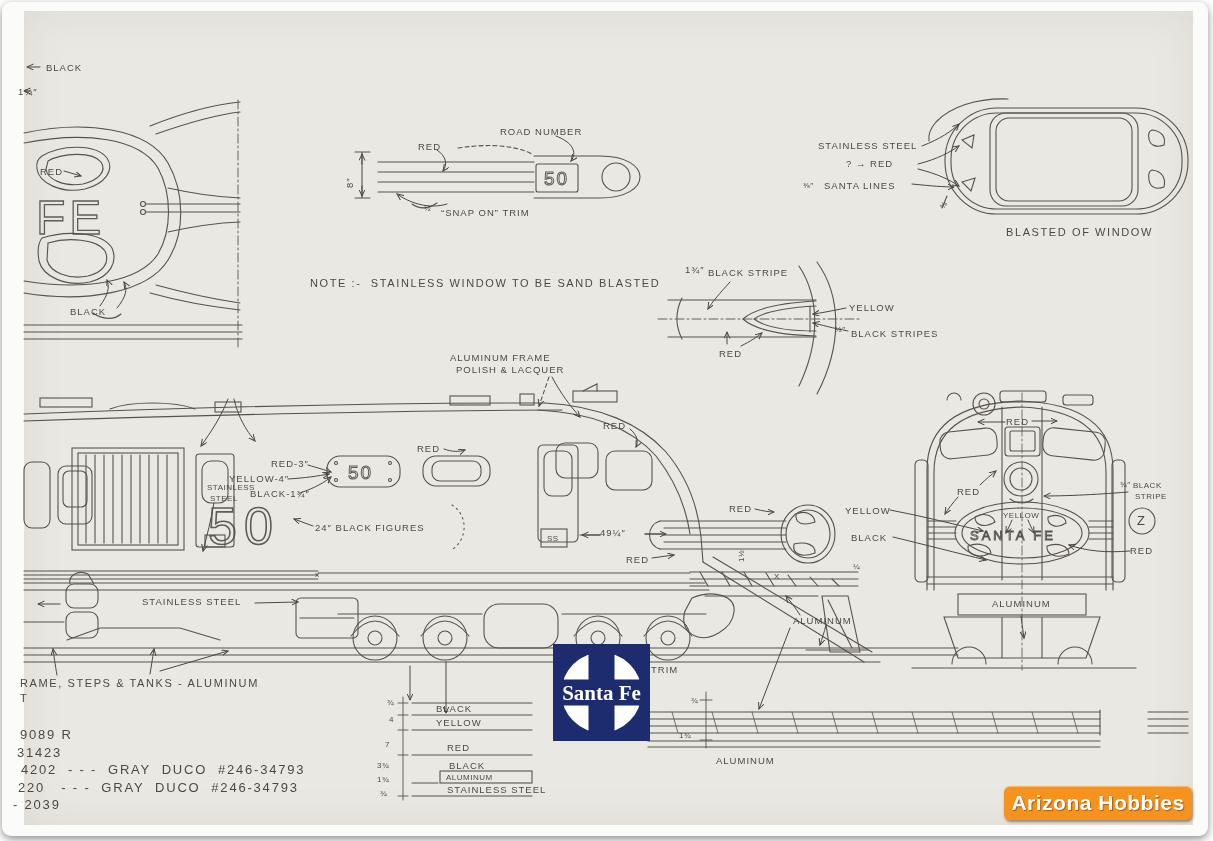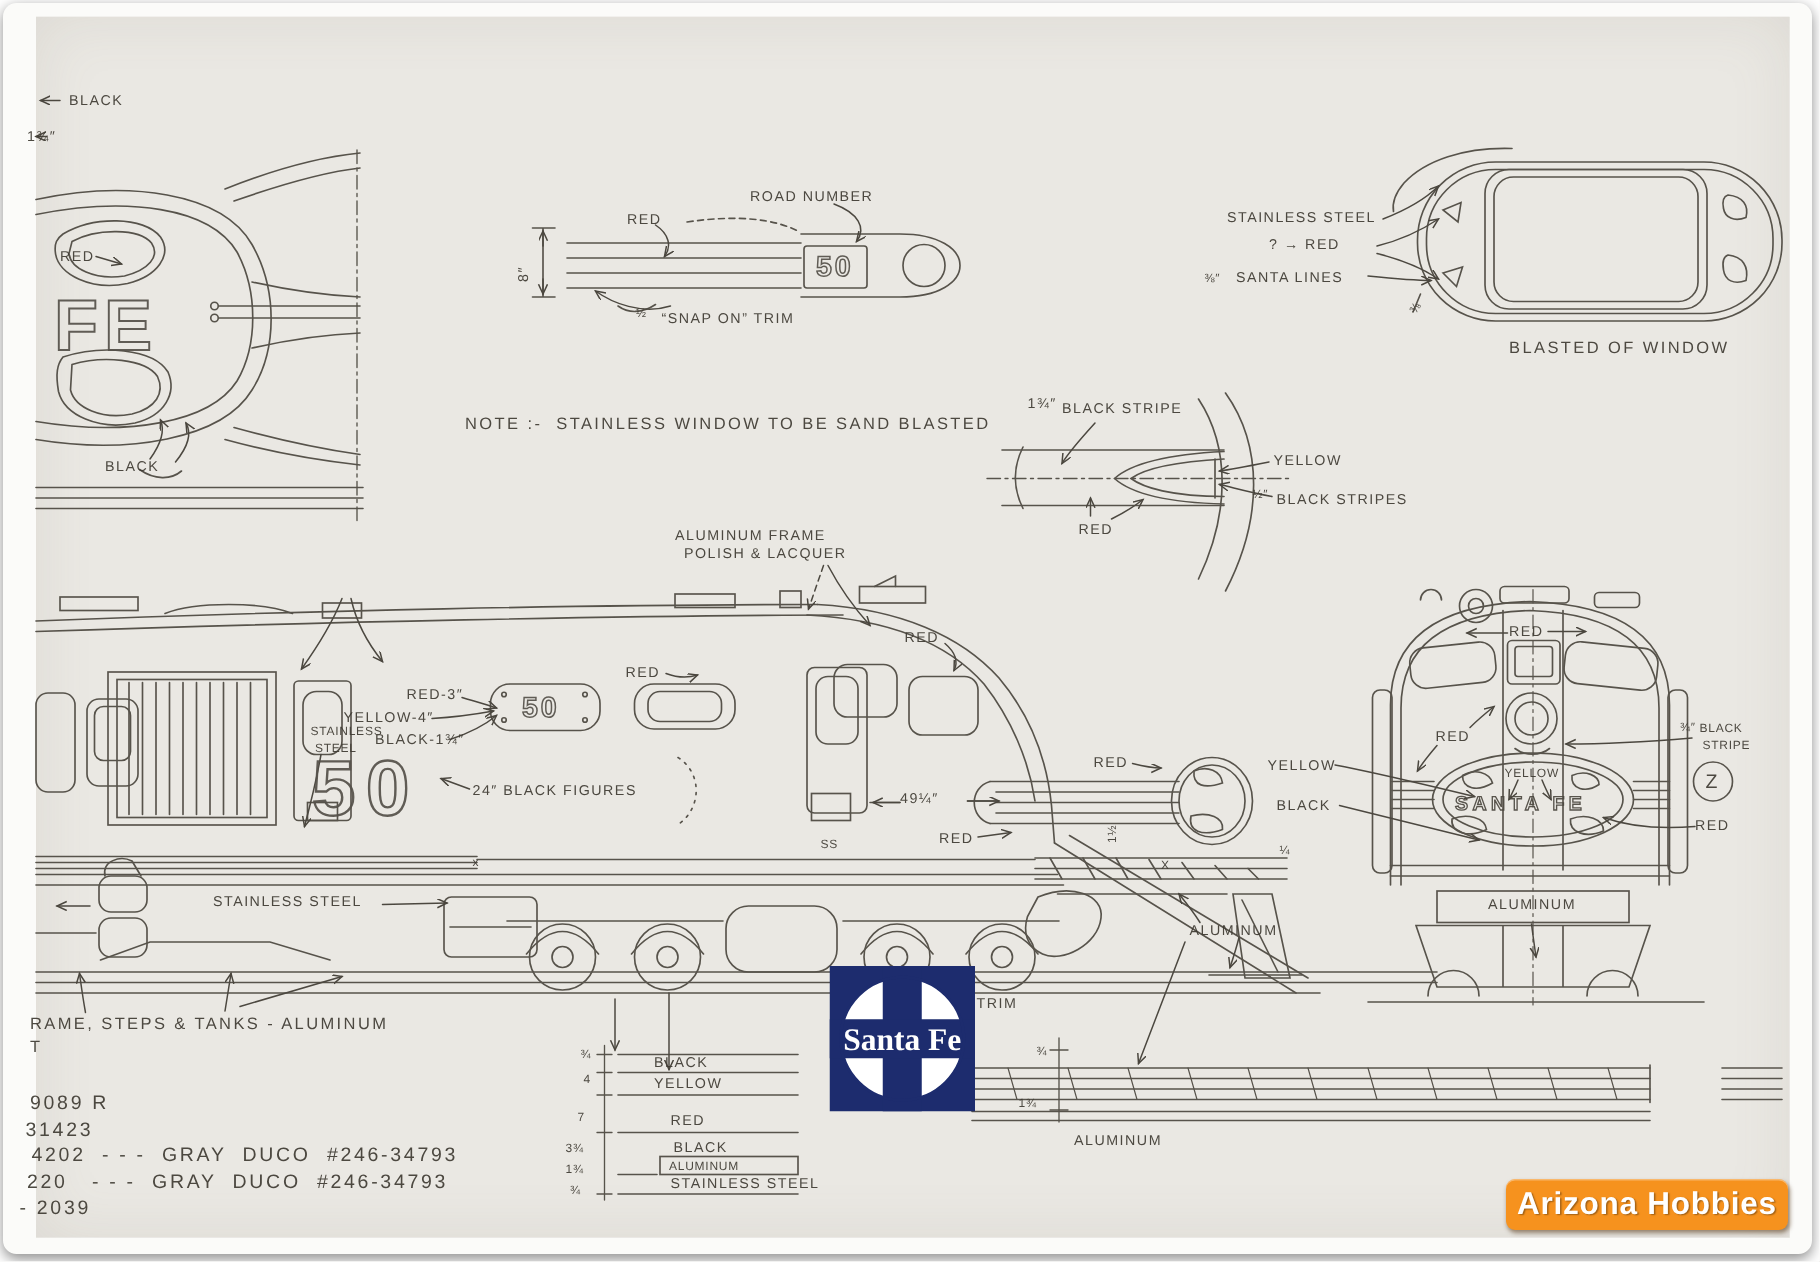--- a/index.html
+++ b/index.html
@@ -10,21 +10,21 @@
   .paper{position:absolute;left:24px;top:11px;right:20px;bottom:16px;background:#eae8e3;
          box-shadow:inset 0 0 40px rgba(120,115,100,.12);}
   svg.art{position:absolute;left:0;top:0;}
   .lbl{position:absolute;font-size:9.5px;letter-spacing:1px;color:#3f3b33;white-space:pre;
        font-family:"Liberation Sans",sans-serif;opacity:.92;}
   .t11{font-size:11px;letter-spacing:1.6px;}
   .t13{font-size:13px;letter-spacing:1.8px;}
   .sm{font-size:8px;letter-spacing:.5px;}
   .rot{transform:rotate(-90deg);transform-origin:left top;}
   .tilt{transform:rotate(-60deg);transform-origin:left top;}
-  .otl{color:transparent;-webkit-text-stroke:1.1px #55514a;font-weight:bold;letter-spacing:2px;}
+  .otl{color:transparent;-webkit-text-stroke:1.1px #55514a;font-weight:normal;letter-spacing:2px;}
   @supports not (-webkit-text-stroke:1px #000){.otl{color:#55514a;}}
   .n-big{font-size:52px;-webkit-text-stroke:1.6px #55514a;letter-spacing:7px;}
   .n-med{font-size:19px;-webkit-text-stroke:1px #55514a;}
   .n-fe{font-size:48px;-webkit-text-stroke:1.3px #55514a;letter-spacing:4px;}
   .n-sf{font-size:13px;-webkit-text-stroke:.9px #4c4840;letter-spacing:3px;}
   .watermark{position:absolute;left:411px;top:746px;font-family:"Liberation Serif",serif;
              font-weight:bold;font-size:21.5px;color:#121212;letter-spacing:.3px;white-space:nowrap;}
   .sf-logo{position:absolute;left:553px;top:644px;width:97px;height:97px;}
   .badge{position:absolute;left:1004px;top:786px;width:188px;height:34px;background:#f6921e;
          border-radius:6px;display:flex;align-items:center;justify-content:center;
@@ -317,21 +317,21 @@
   <span class="lbl" style="left:271px;top:458px">RED-3″</span>
   <span class="lbl" style="left:229px;top:473px">YELLOW-4″</span>
   <span class="lbl" style="left:250px;top:488px">BLACK-1¾″</span>
   <span class="lbl sm" style="left:207px;top:483px">STAINLESS</span>
   <span class="lbl sm" style="left:210px;top:494px">STEEL</span>
   <span class="lbl otl n-big" style="left:208px;top:496px">50</span>
   <span class="lbl otl n-med" style="left:348px;top:462px">50</span>
   <span class="lbl" style="left:315px;top:522px">24″ BLACK FIGURES</span>
   <span class="lbl" style="left:729px;top:503px">RED</span>
   <span class="lbl" style="left:600px;top:527px">49¼″</span>
-  <span class="lbl sm" style="left:547px;top:558px">SS</span>
+  <span class="lbl sm" style="left:547px;top:534px">SS</span>
   <span class="lbl" style="left:626px;top:554px">RED</span>
   <span class="lbl sm rot" style="left:737px;top:562px">1½</span>
   <span class="lbl" style="left:845px;top:505px">YELLOW</span>
   <span class="lbl" style="left:851px;top:532px">BLACK</span>
   <span class="lbl sm" style="left:315px;top:570px">x</span>
   <span class="lbl sm" style="left:774px;top:572px">X</span>
   <span class="lbl sm" style="left:853px;top:562px">¼</span>
   <span class="lbl" style="left:142px;top:596px">STAINLESS STEEL</span>
   <span class="lbl" style="left:793px;top:615px">ALUMINUM</span>
   <span class="lbl t11" style="left:20px;top:677px">RAME, STEPS &amp; TANKS - ALUMINUM</span>

